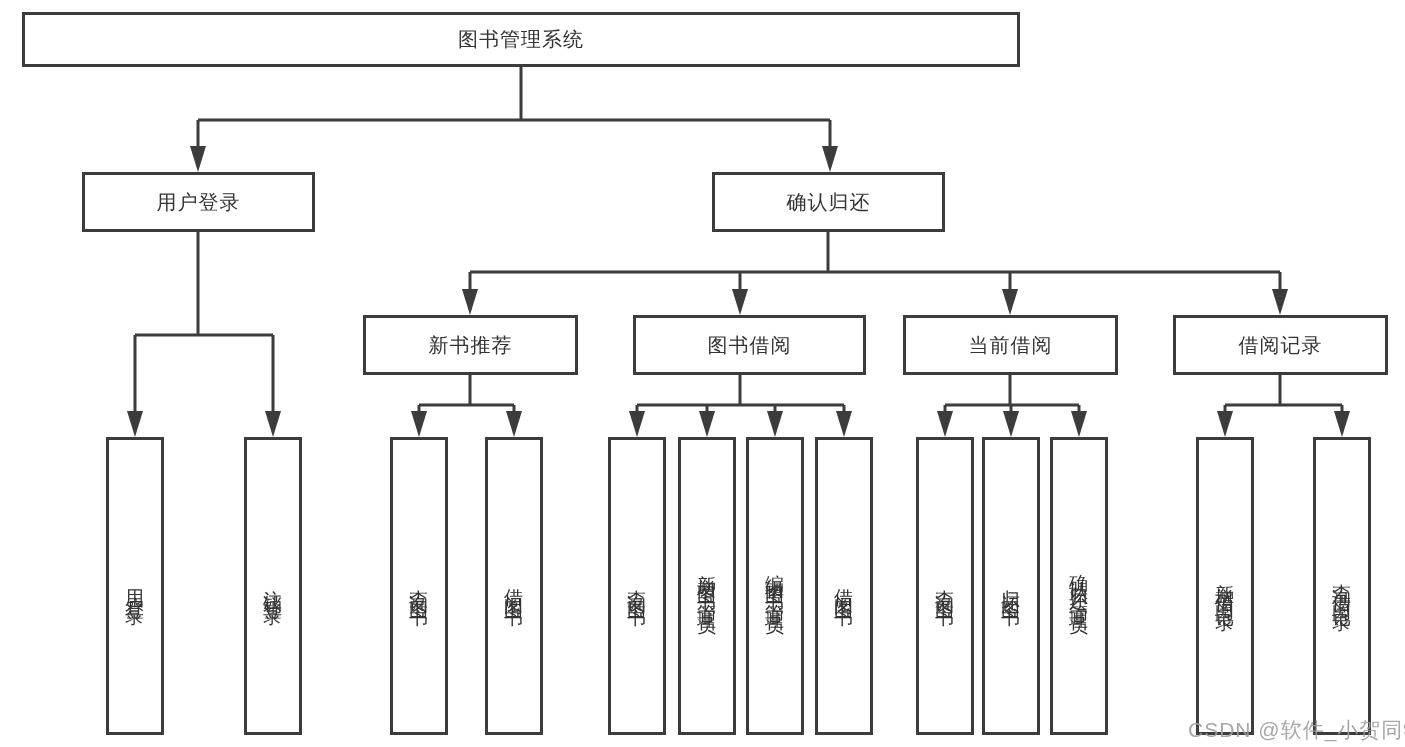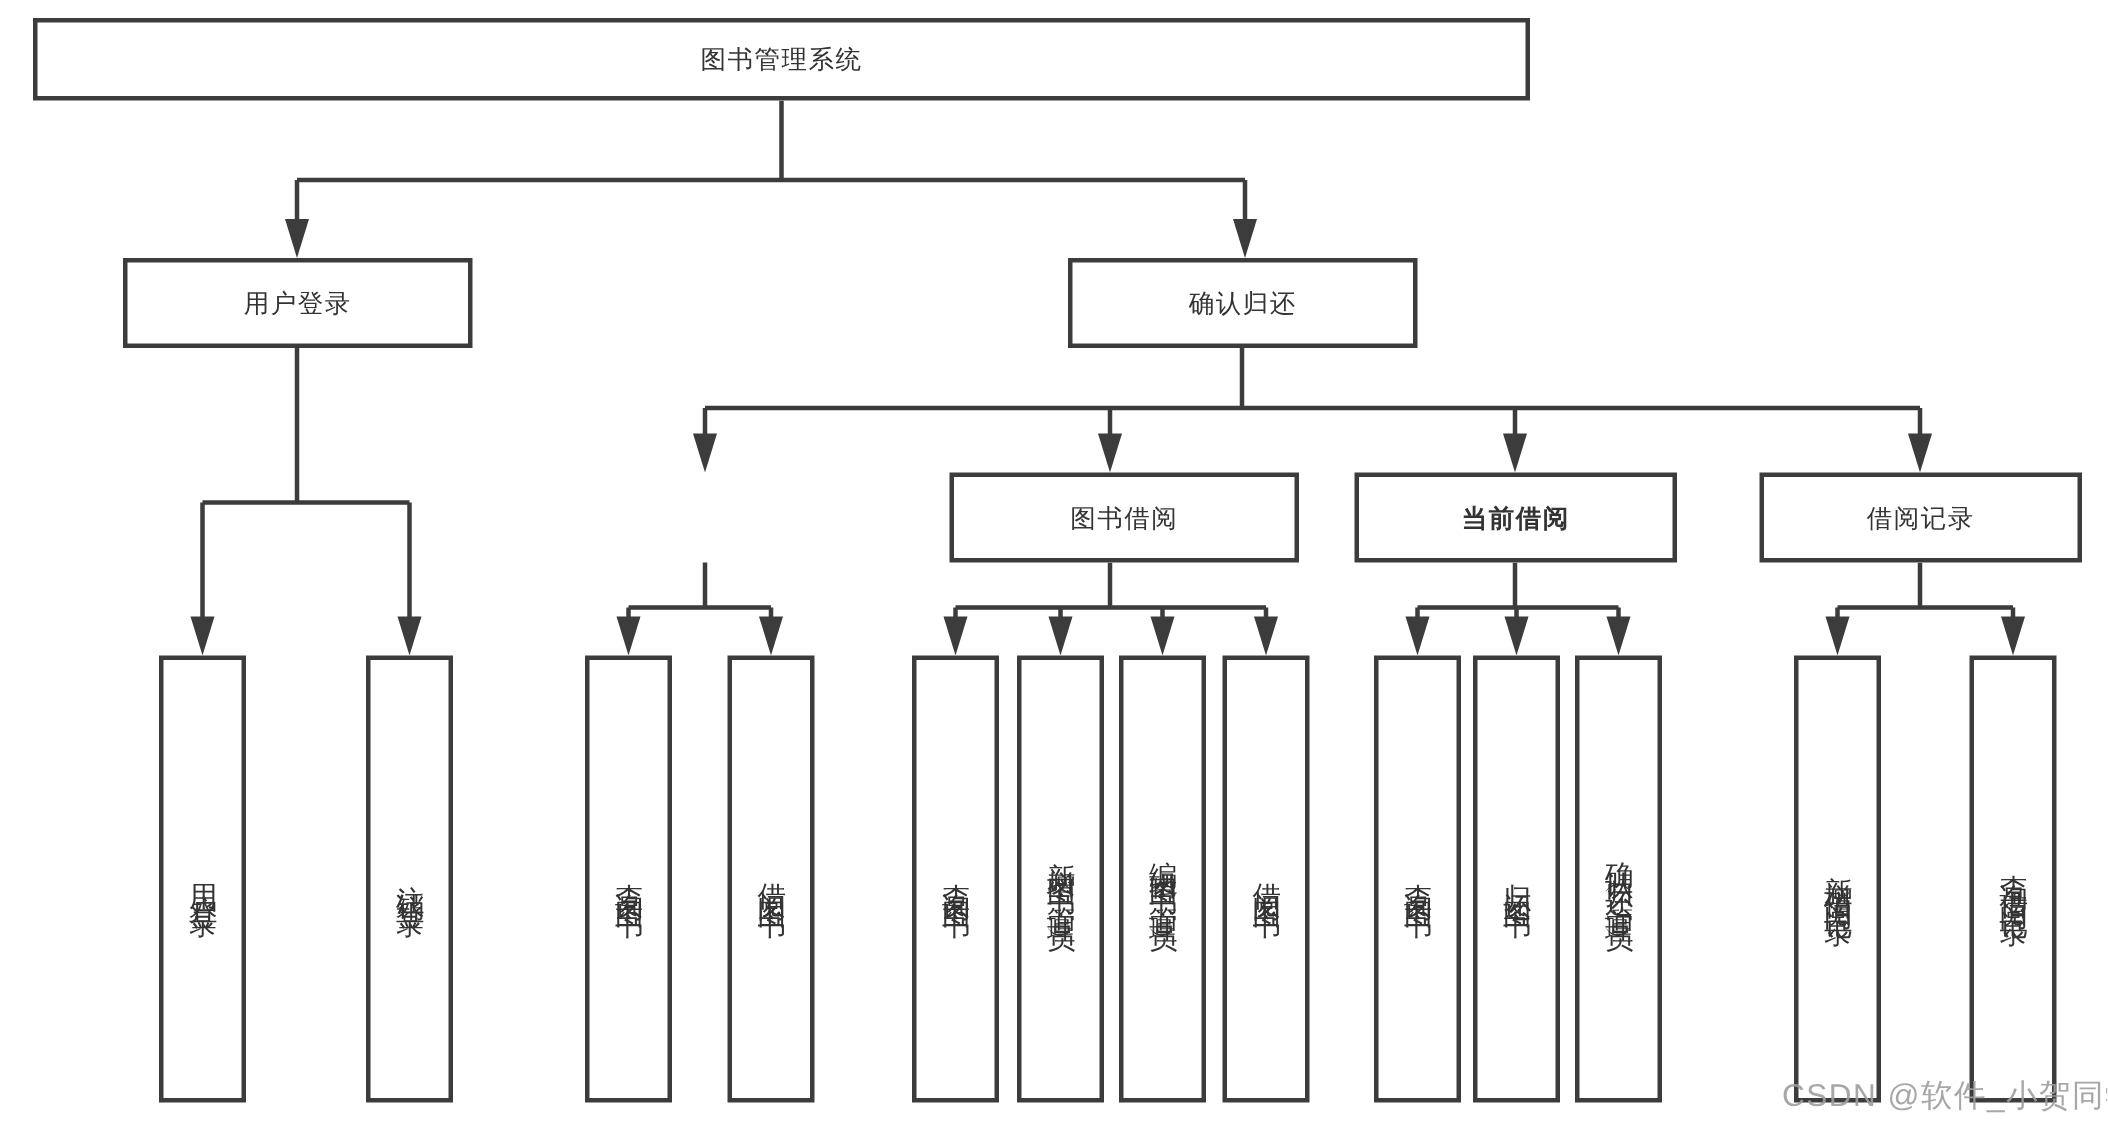--- a/index.html
+++ b/index.html
@@ -20,21 +20,21 @@
   .connectors{position:absolute;left:0;top:0;pointer-events:none;}
   .connectors path{stroke:var(--line);stroke-width:3;fill:none;}
   .connectors polygon{fill:var(--line);stroke:none;}
   .box{
     position:absolute;
     background:var(--box-bg);
     border:3px solid var(--line);
     color:var(--text);
     display:flex;align-items:center;justify-content:center;
   }
-  .hbox{font-size:17px;letter-spacing:1px;}
+  .hbox{font-size:20px;letter-spacing:1px;}
   .vbox{
     writing-mode:vertical-rl;
     text-orientation:mixed;
     font-size:19px;
     letter-spacing:6px;
     line-height:1;
   }
   .watermark{
     position:absolute;
     left:1188px;top:716px;
@@ -84,22 +84,23 @@
     <path d="M1280 375 V405 M1225 405 H1342 M1225 405 V413 M1342 405 V413"></path>
     <polygon points="1217,411 1233,411 1225,437"></polygon>
     <polygon points="1334,411 1350,411 1342,437"></polygon>
   </svg>
 
   <div class="box hbox" style="left:22px;top:12px;width:998px;height:55px;">图书管理系统</div>
 
   <div class="box hbox" style="left:82px;top:172px;width:233px;height:60px;">用户登录</div>
   <div class="box hbox" style="left:712px;top:172px;width:233px;height:60px;">确认归还</div>
 
+  <div class="box hbox" style="left:363px;top:315px;width:215px;height:60px;">新书推荐</div>
   <div class="box hbox" style="left:633px;top:315px;width:233px;height:60px;">图书借阅</div>
-  <div class="box hbox" style="left:903px;top:315px;width:215px;height:60px;font-weight:bold;">当前借阅</div>
+  <div class="box hbox" style="left:903px;top:315px;width:215px;height:60px;">当前借阅</div>
   <div class="box hbox" style="left:1173px;top:315px;width:215px;height:60px;">借阅记录</div>
 
   <div class="box vbox" style="left:106px;top:437px;width:58px;height:298px;">用户登录</div>
   <div class="box vbox" style="left:244px;top:437px;width:58px;height:298px;">注销登录</div>
 
   <div class="box vbox" style="left:390px;top:437px;width:58px;height:298px;">查询图书</div>
   <div class="box vbox" style="left:485px;top:437px;width:58px;height:298px;">借阅图书</div>
 
   <div class="box vbox" style="left:608px;top:437px;width:58px;height:298px;">查询图书</div>
   <div class="box vbox" style="left:678px;top:437px;width:58px;height:298px;">新增图书（管理员）</div>

